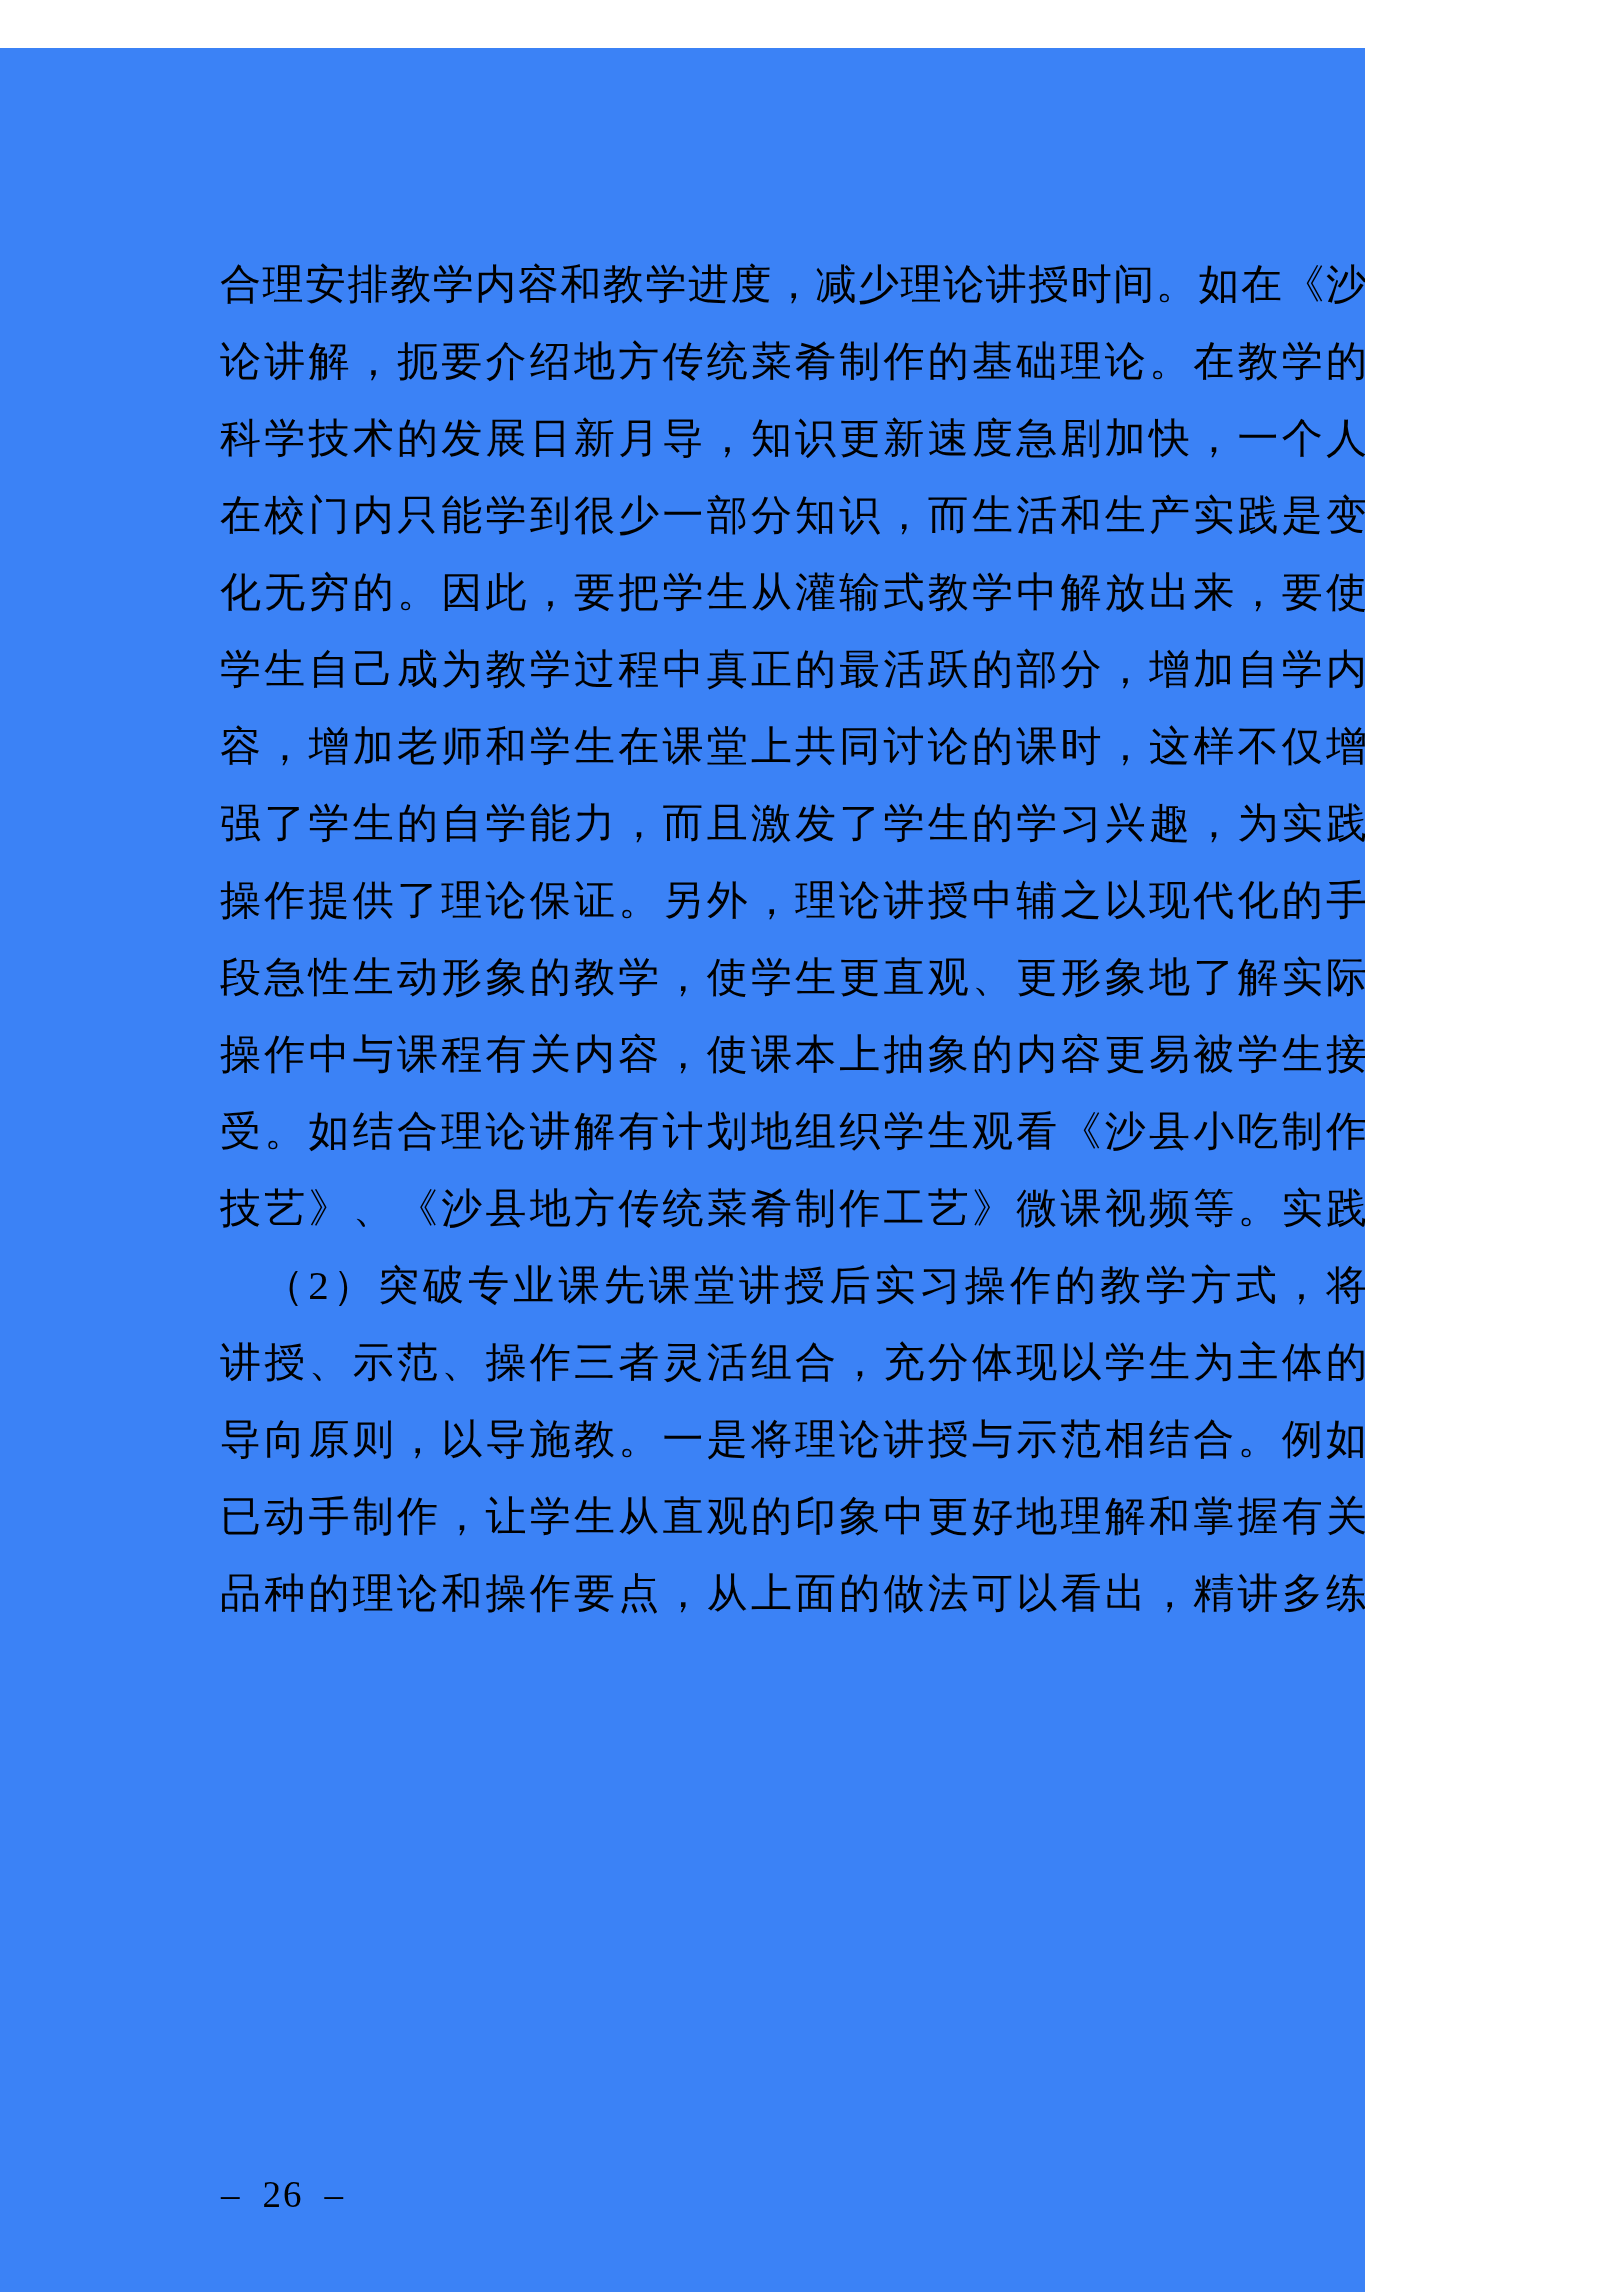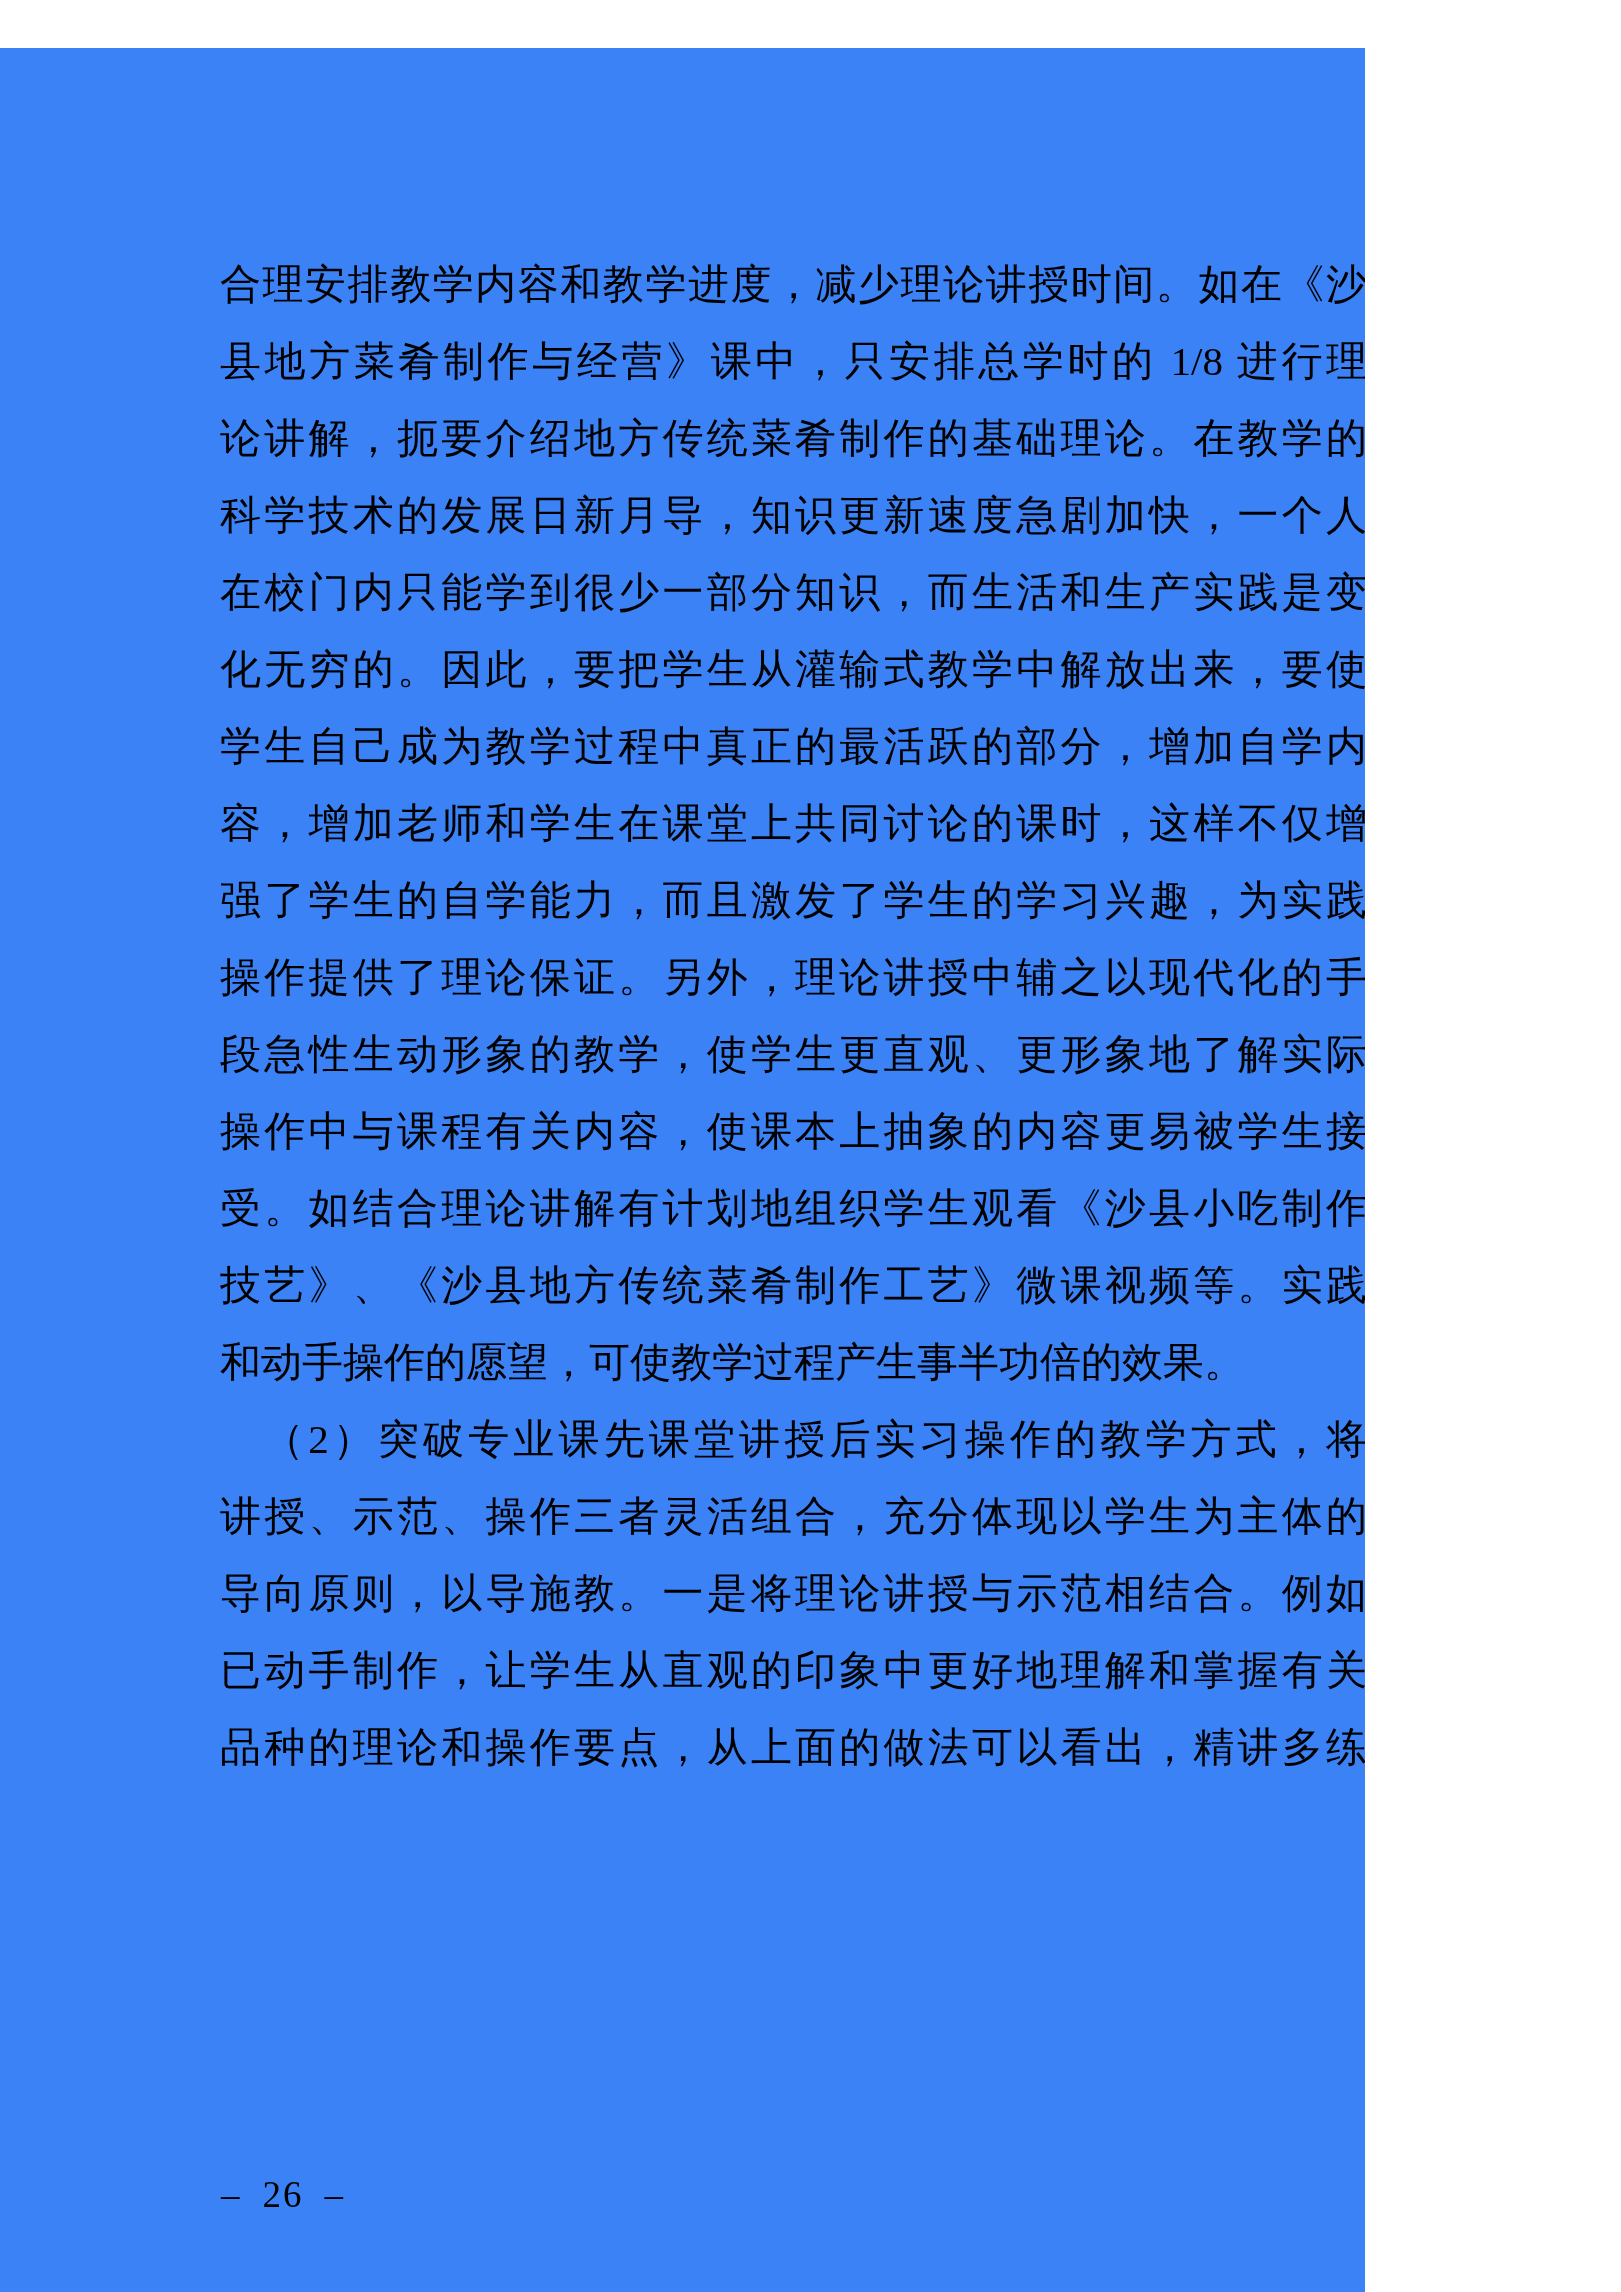--- a/index.html
+++ b/index.html
@@ -50,34 +50,32 @@
     color: #000000;
   }
 </style>
 </head>
 <body>
 
 <div class="page">
 
   <div class="text-block">
     <div class="line">合理安排教学内容和教学进度，减少理论讲授时间。如在《沙</div>
-    <div class="line">县地方菜肴制作与经营》课中，只安排总学时的 1/8 进行理</div>
     <div class="line">论讲解，扼要介绍地方传统菜肴制作的基础理论。在教学的</div>
     <div class="line">科学技术的发展日新月导，知识更新速度急剧加快，一个人</div>
     <div class="line">在校门内只能学到很少一部分知识，而生活和生产实践是变</div>
     <div class="line">化无穷的。因此，要把学生从灌输式教学中解放出来，要使</div>
     <div class="line">学生自己成为教学过程中真正的最活跃的部分，增加自学内</div>
     <div class="line">容，增加老师和学生在课堂上共同讨论的课时，这样不仅增</div>
     <div class="line">强了学生的自学能力，而且激发了学生的学习兴趣，为实践</div>
     <div class="line">操作提供了理论保证。另外，理论讲授中辅之以现代化的手</div>
     <div class="line">段急性生动形象的教学，使学生更直观、更形象地了解实际</div>
     <div class="line">操作中与课程有关内容，使课本上抽象的内容更易被学生接</div>
     <div class="line">受。如结合理论讲解有计划地组织学生观看《沙县小吃制作</div>
     <div class="line">技艺》、《沙县地方传统菜肴制作工艺》微课视频等。实践</div>
-    <div class="line short">和动手操作的愿望，可使教学过程产生事半功倍的效果。</div>
     <div class="line indent">（2）突破专业课先课堂讲授后实习操作的教学方式，将</div>
     <div class="line">讲授、示范、操作三者灵活组合，充分体现以学生为主体的</div>
     <div class="line">导向原则，以导施教。一是将理论讲授与示范相结合。例如</div>
     <div class="line">已动手制作，让学生从直观的印象中更好地理解和掌握有关</div>
     <div class="line">品种的理论和操作要点，从上面的做法可以看出，精讲多练</div>
   </div>
 
   <div class="footer">– 26 –</div>
 
 </div>

